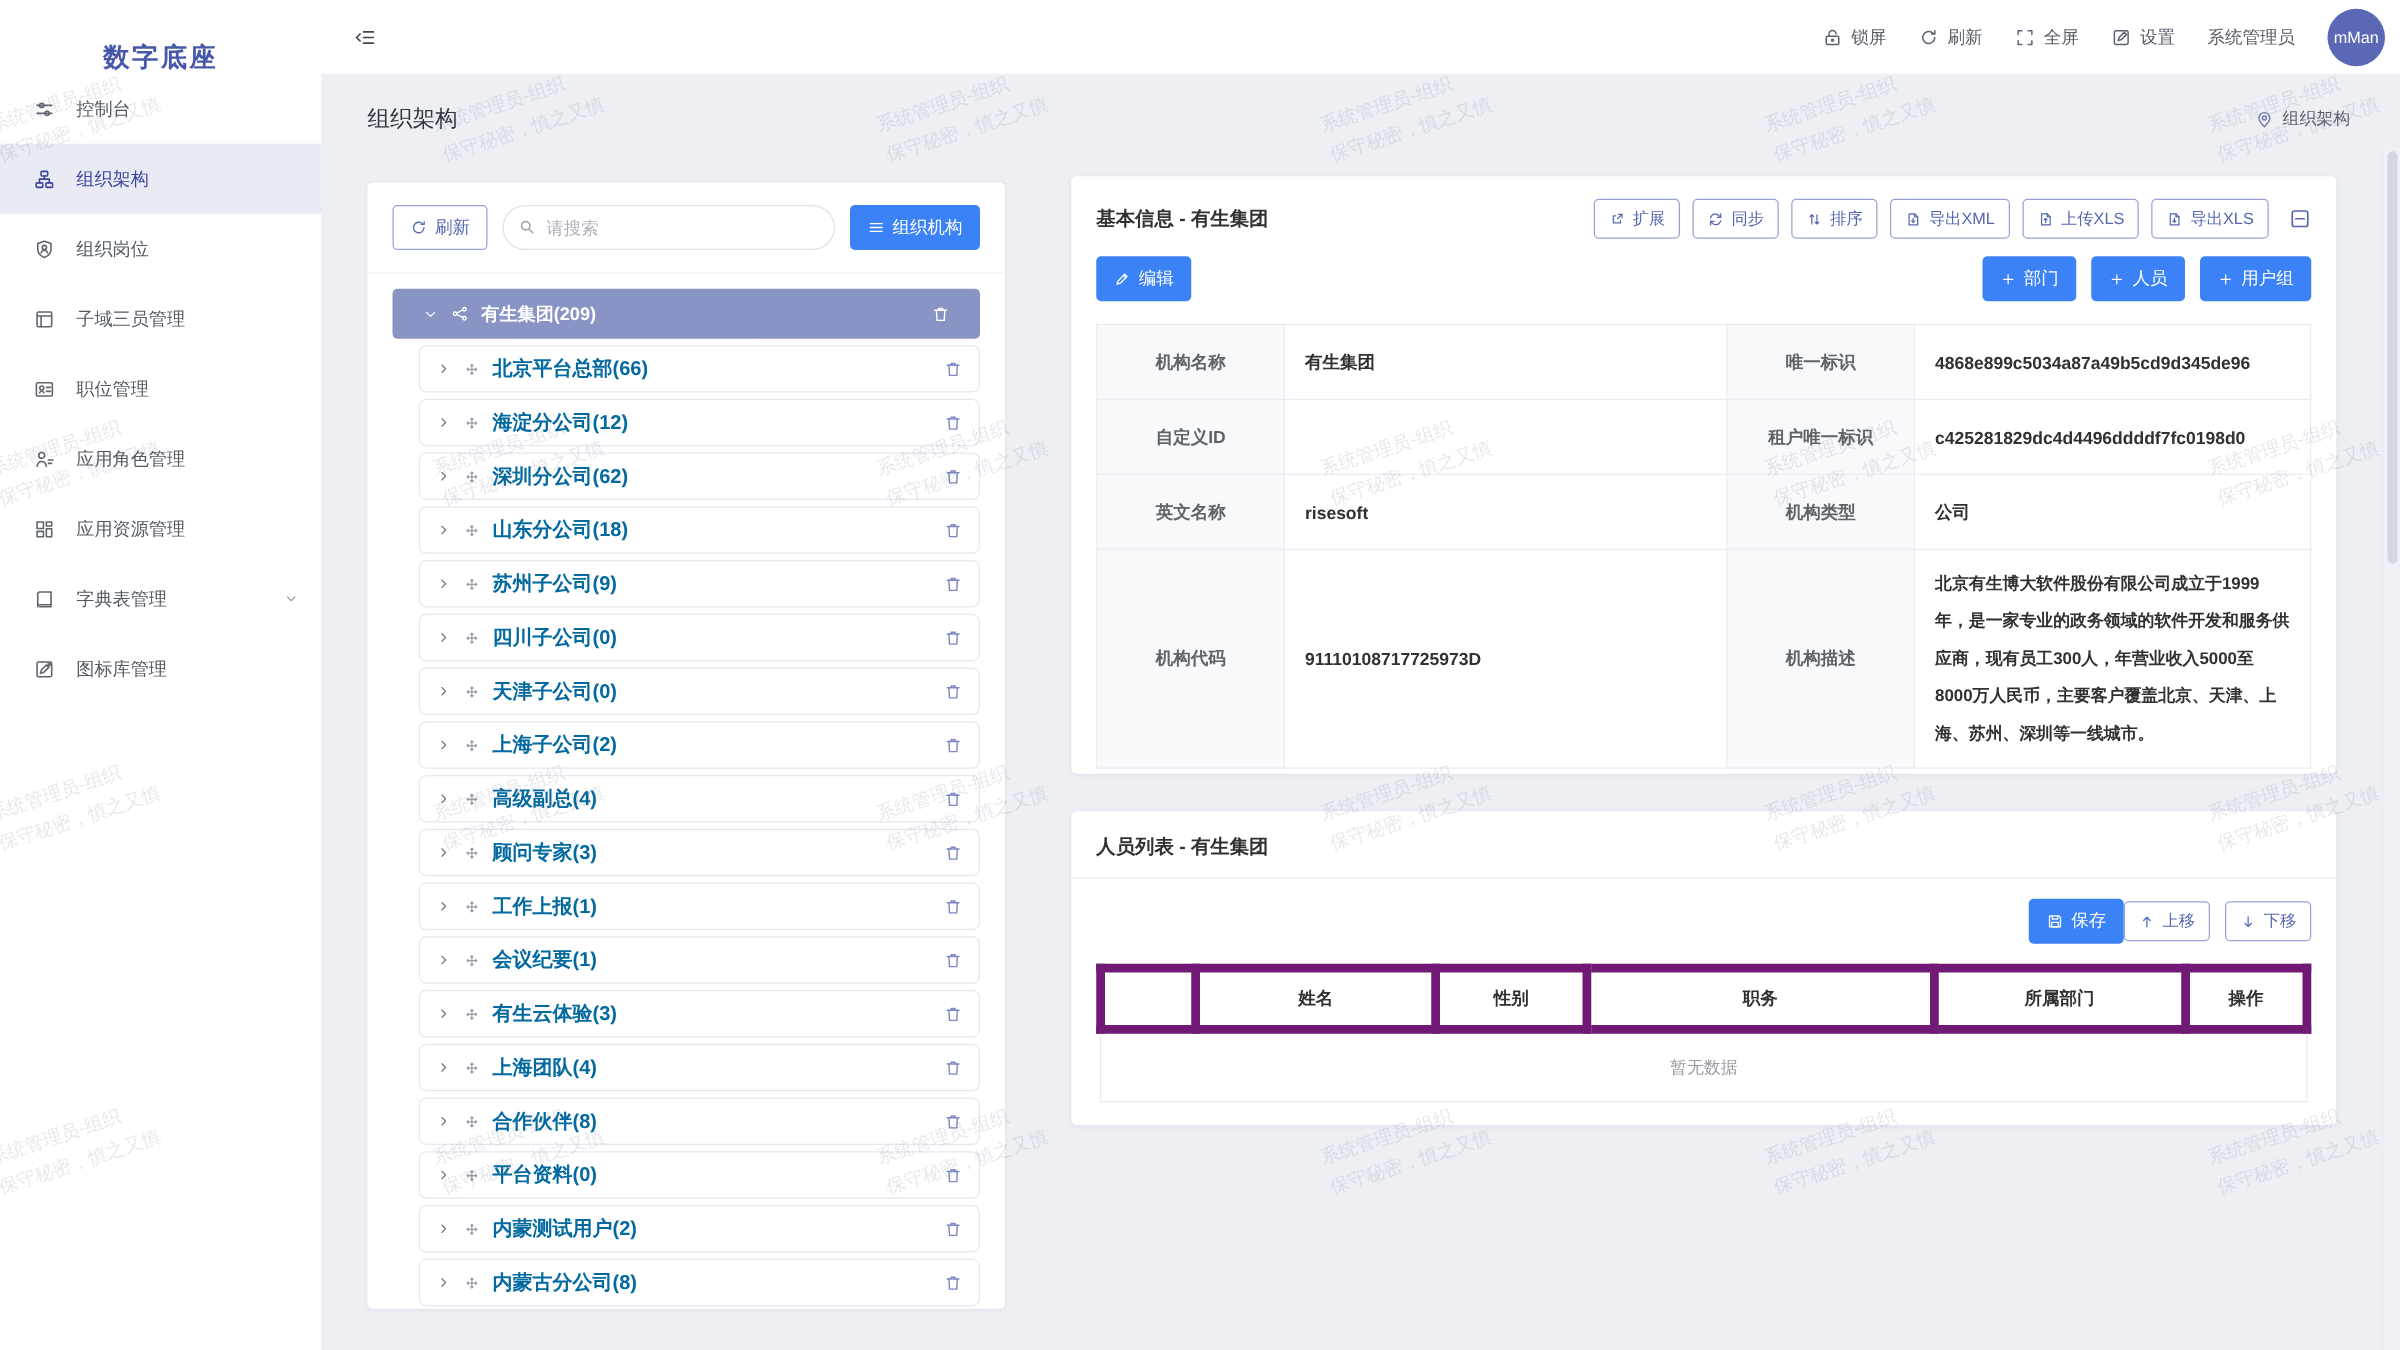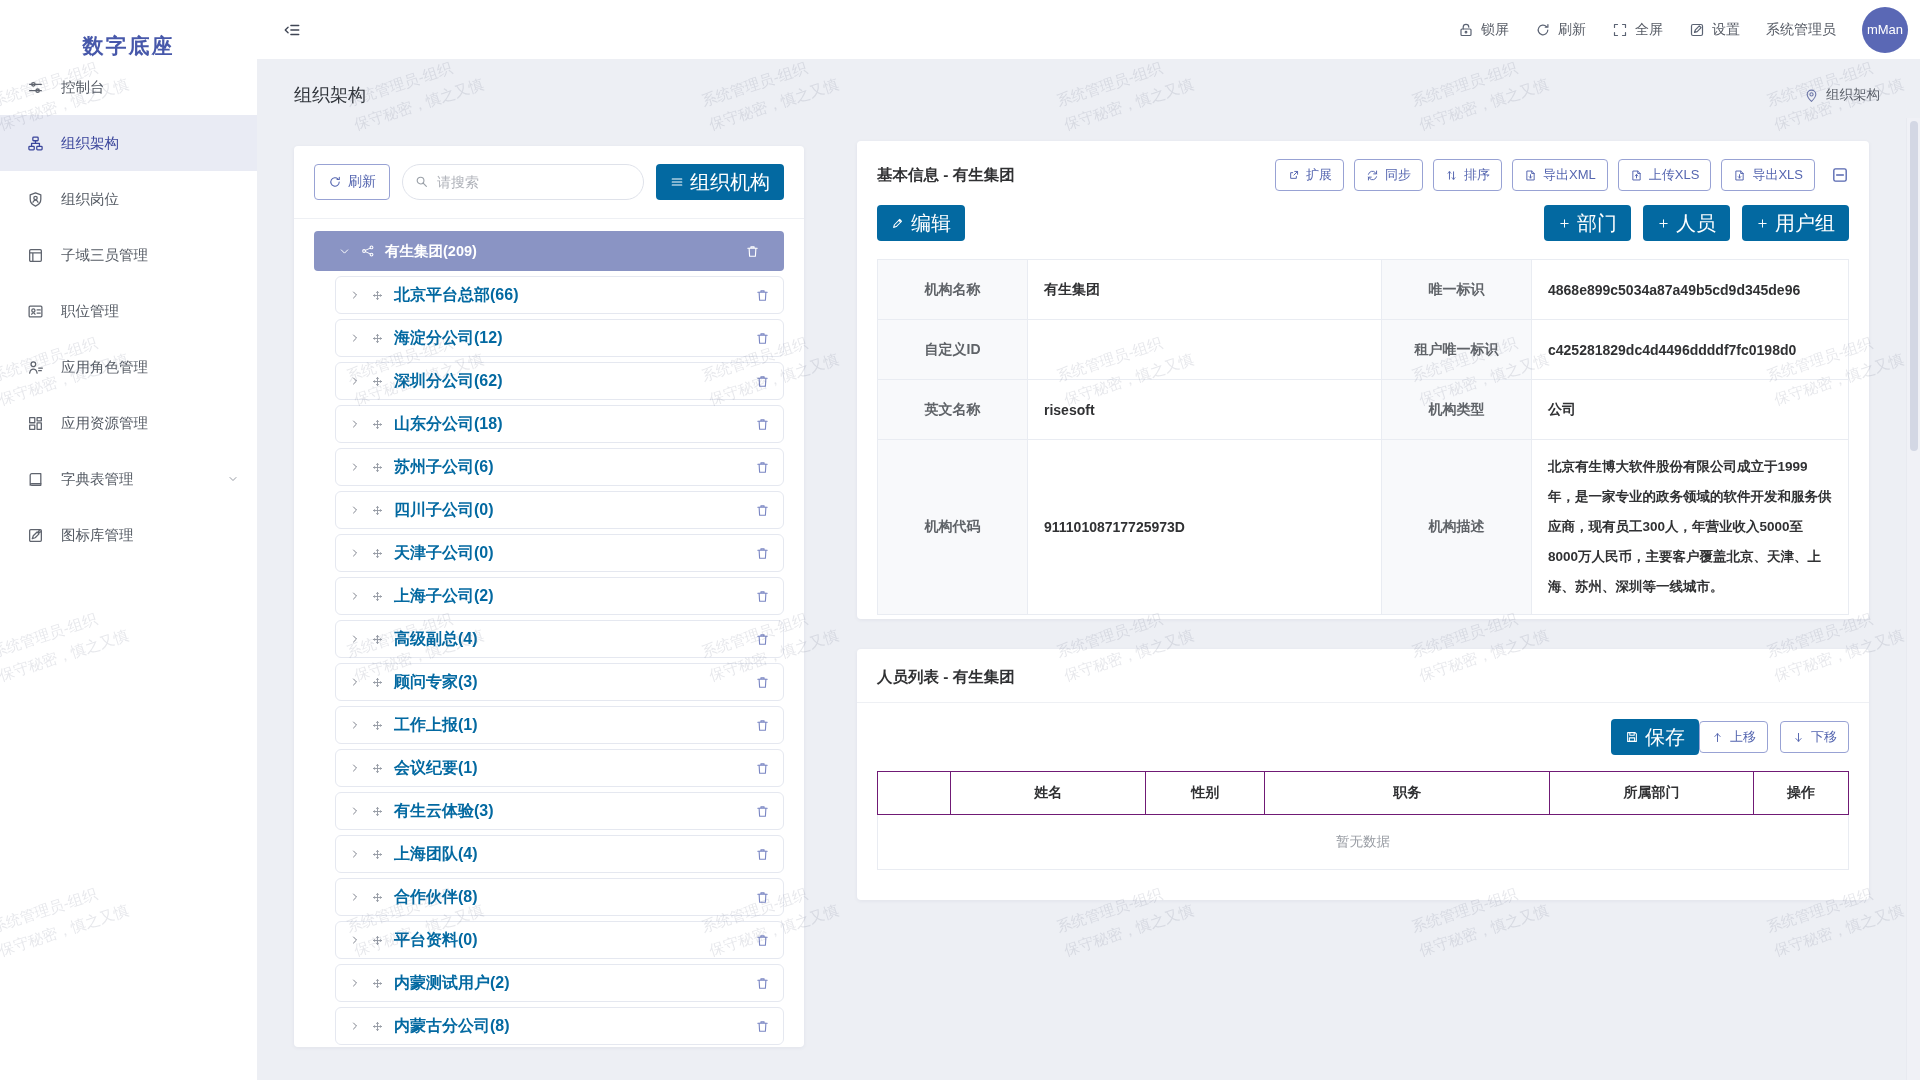--- a/index.html
+++ b/index.html
@@ -36,21 +36,21 @@
   .breadcrumb{display:flex;align-items:center;gap:7px;font-size:13.5px;color:#5a5f68;}
   .breadcrumb .icon{color:#6c76a8;}
   .card{position:absolute;background:#fff;border-radius:4px;box-shadow:0 1px 4px rgba(30,40,80,.06);}
   
   .tree-card{left:37px;top:87px;width:510px;height:901px;overflow:hidden;}
   .tree-toolbar{display:flex;align-items:center;gap:12px;padding:18px 20px;}
   .o-btn{display:inline-flex;align-items:center;gap:6px;height:36px;padding:0 13px;border:1px solid #98a2d4;
          border-radius:4px;background:#fff;color:#5566b0;font-size:14px;font-family:inherit;cursor:pointer;white-space:nowrap;}
   .o-btn.small{height:32px;font-size:13px;padding:0 11px;}
   .f-btn{display:inline-flex;align-items:center;gap:6px;height:36px;padding:0 14px;border:none;border-radius:4px;
-         background:#0369a1;color:#fff;font-size:20px;font-family:inherit;cursor:pointer;white-space:nowrap;}
+         background:#3b82f6;color:#fff;font-size:14px;font-family:inherit;cursor:pointer;white-space:nowrap;}
   .search-wrap{position:relative;flex:1;}
   .search-wrap .icon{position:absolute;left:12px;top:10px;color:#9aa0a8;}
   .search-input{width:100%;box-sizing:border-box;height:36px;border:1px solid #dfe2ea;border-radius:18px;
                 padding:0 12px 0 34px;font-size:14px;color:#303133;outline:none;font-family:inherit;background:#fff;}
   .search-input::placeholder{color:#b0b3ba;}
   .tree-divider{height:1px;background:#eef0f4;}
   .tree-body{padding:12px 20px 0 20px;}
   .tree-root{height:40px;background:#8a94c4;border-radius:4px;display:flex;align-items:center;gap:10px;
              padding:0 24px;color:#fff;cursor:pointer;}
   .tree-root .lbl{flex:1;font-size:14.5px;font-weight:600;}
@@ -73,21 +73,21 @@
   table.grid{border-collapse:collapse;width:100%;margin-top:18px;font-weight:bold;}
   table.grid td{border:1px solid #e9ecf2;font-size:14px;}
   td.lblcell{background:#f8f9fb;color:#5f6368;text-align:center;}
   td.valcell{padding:8px 16px;color:#303133;}
   td.valcell.desc{line-height:30px;font-size:13.5px;padding:12px 16px;}
   
   .person-card{left:600px;top:590px;width:1012px;height:251px;padding:18px 20px;box-sizing:border-box;}
   .full-divider{height:1px;background:#eef0f4;margin:14px -20px 0 -20px;}
   .person-actions{display:flex;align-items:center;justify-content:flex-end;margin-top:16px;}
   table.ptable{border-collapse:collapse;width:100%;margin-top:16px;}
-  table.ptable th{border:1px solid #701a75;height:40px;font-size:14px;font-weight:700;color:#303133;}
+  table.ptable th{border:7px solid #701a75;height:40px;font-size:14px;font-weight:700;color:#303133;}
   table.ptable td{border:1px solid #e9ecf2;height:52px;text-align:center;color:#989ca3;font-size:13.5px;}
   
   .v-scrollbar{position:absolute;right:0;top:59px;bottom:0;width:13px;background:#f0f1f6;border-left:1px solid #e8eaf0;z-index:4;}
   .v-scrollbar .thumb{position:absolute;top:3px;right:2px;width:8px;height:330px;background:#d3d7e4;border-radius:4px;}
   
   .watermark{position:absolute;inset:0;z-index:50;pointer-events:none;overflow:hidden;}
   .wm{position:absolute;transform:translate(-50%,-50%) rotate(-18deg);color:rgba(96,104,130,.15);
       font-size:15px;line-height:25px;white-space:nowrap;text-align:left;}
 </style>
 </head>
@@ -392,21 +392,21 @@
             <span class="chev">
               <svg width="12" height="12" viewBox="0 0 16 16" fill="none" stroke="currentColor" stroke-width="1.2" stroke-linecap="round" stroke-linejoin="round">
                 <path d="M6 4l4 4-4 4"></path>
               </svg>
             </span>
             <span class="mv">
               <svg width="13" height="13" viewBox="0 0 16 16" fill="none" stroke="currentColor" stroke-width="1.2" stroke-linecap="round" stroke-linejoin="round">
                 <path d="M8 3.2v9.6M3.2 8h9.6M8 3.2L6.8 4.4M8 3.2l1.2 1.2M8 12.8l-1.2-1.2M8 12.8l1.2-1.2M3.2 8l1.2-1.2M3.2 8l1.2 1.2M12.8 8l-1.2-1.2M12.8 8l-1.2 1.2"></path>
               </svg>
             </span>
-            <span class="lbl">苏州子公司(6)</span>
+            <span class="lbl">苏州子公司(9)</span>
             <span class="trash">
               <svg width="15" height="15" viewBox="0 0 16 16" fill="none" stroke="currentColor" stroke-width="1.2" stroke-linecap="round" stroke-linejoin="round">
                 <path d="M3 4.5h10M6.3 4.5V3h3.4v1.5"></path>
                 <path d="M4.4 4.5l.5 8.6h6.2l.5-8.6"></path>
               </svg>
             </span>
           </div>
           <div class="tree-row">
             <span class="chev">
               <svg width="12" height="12" viewBox="0 0 16 16" fill="none" stroke="currentColor" stroke-width="1.2" stroke-linecap="round" stroke-linejoin="round">

